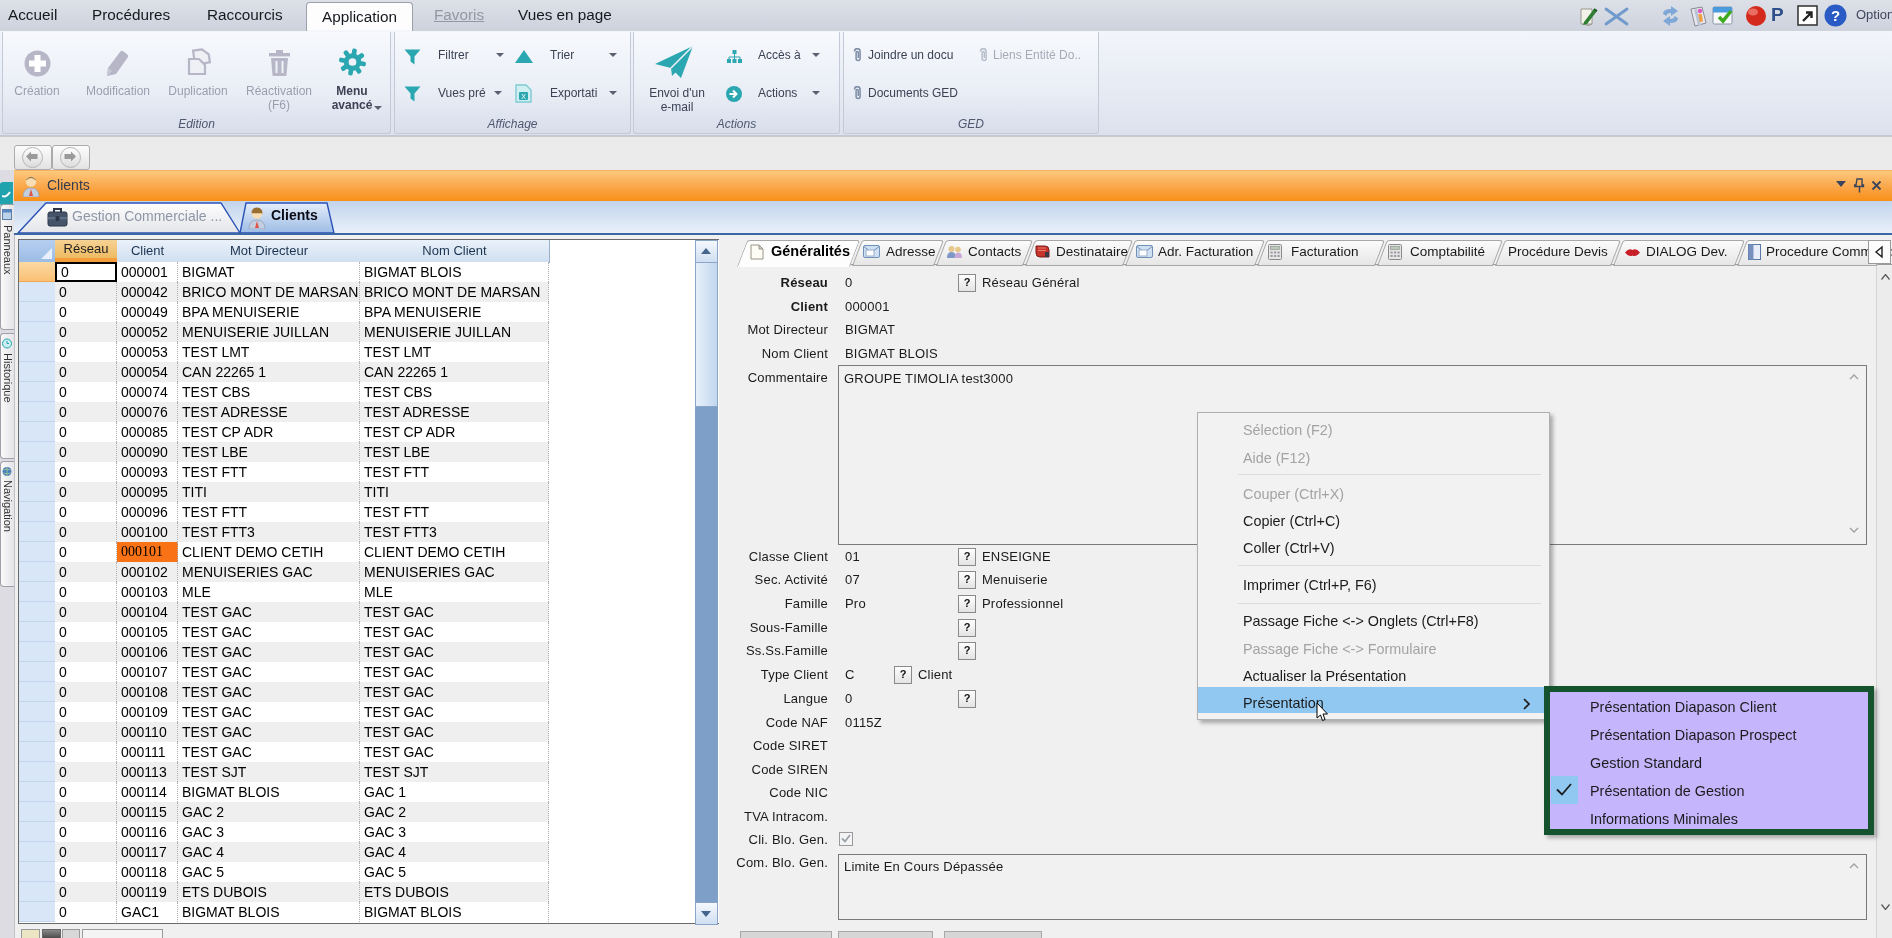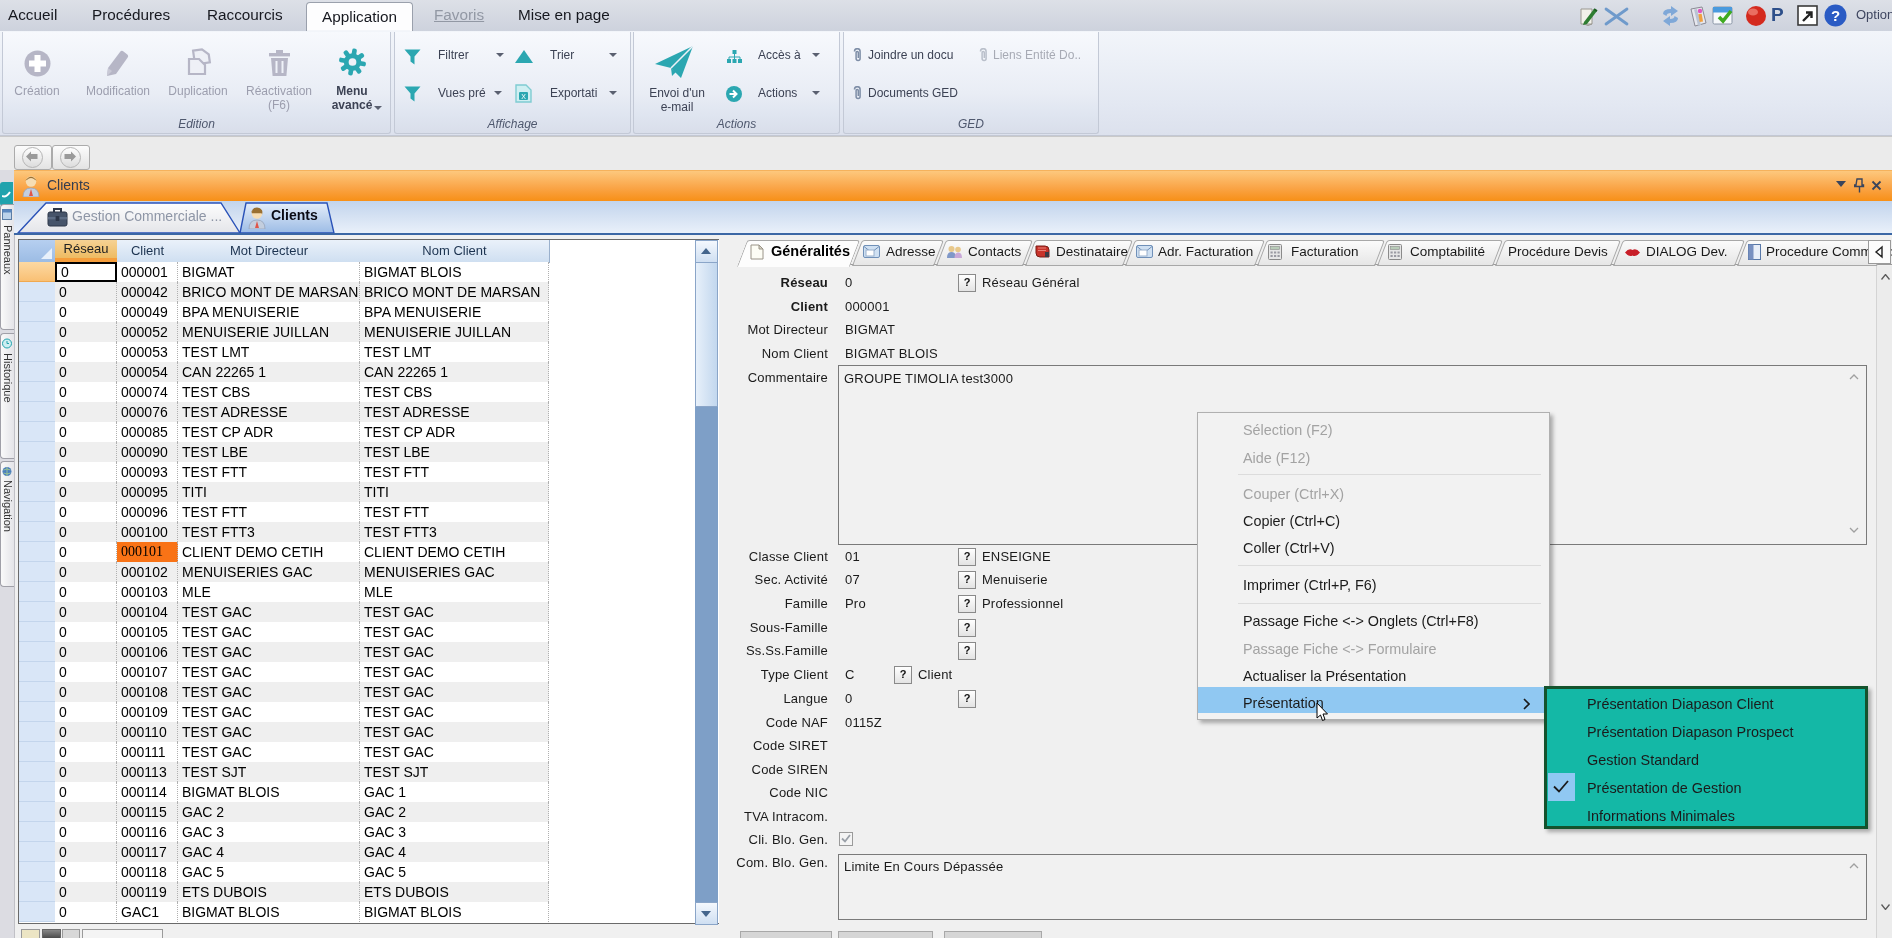--- a/index.html
+++ b/index.html
@@ -60,38 +60,38 @@
     border:1px solid #a8a8a8;transform:skewX(-21deg);border-radius:3px 3px 0 0;}
   .rtabtxt{position:absolute;top:5px;height:24px;line-height:23px;font-size:13.5px;color:#1a1a1a;white-space:nowrap;}
   .flabel{position:absolute;font-size:13px;letter-spacing:0.2px;color:#1a1a1a;text-align:right;width:120px;white-space:nowrap;}
   .fval{position:absolute;font-size:13px;letter-spacing:0.2px;color:#1a1a1a;white-space:nowrap;}
   .qbtn{position:absolute;width:16px;height:16px;background:linear-gradient(#ffffff,#e3e3e3);
     border:1px solid #8a8a8a;font-size:11px;font-weight:bold;text-align:center;line-height:15px;color:#111;}
   .tarea{position:absolute;background:#f1f1f1;border:1px solid #7a7a7a;}
   
   #cmenu{left:1197px;top:412px;width:351px;height:306px;background:#f2f2f2;
     border:1px solid #b0b0b0;box-shadow:3px 3px 4px rgba(0,0,0,0.30);}
-  #csub{left:1544px;top:686px;width:318px;height:137px;background:#14b8a6;
-    border:3px solid #14532d;box-shadow:3px 3px 4px rgba(0,0,0,0.30);}
+  #csub{left:1544px;top:686px;width:318px;height:137px;background:#c4b5fd;
+    border:6px solid #14532d;box-shadow:3px 3px 4px rgba(0,0,0,0.30);}
   .mi{position:absolute;left:45px;font-size:14.4px;color:#1b1b1b;white-space:nowrap;}
   .mi.dis{color:#a3a3a3;}
   .msep{position:absolute;left:40px;width:303px;height:1px;background:#dcdcdc;}
 </style>
 </head>
 <body>
 <div id="app">
 
   <div class="abs" id="menubar"></div>
   <div class="mitem" style="left:8px;">Accueil</div>
   <div class="mitem" style="left:92px;">Procédures</div>
   <div class="mitem" style="left:207px;">Raccourcis</div>
   <div id="apptab">Application</div>
   <div class="abs" style="left:307px;top:30px;width:103px;height:3px;background:#f4f6fa;"></div>
   <div class="mitem" style="left:434px;color:#9298a4;text-decoration:underline;">Favoris</div>
-  <div class="mitem" style="left:518px;">Mise en page</div>
+  <div class="mitem" style="left:518px;">Vues en page</div>
   <div class="mitem" style="left:1856px;color:#3f4660;font-size:13px;">Option...</div>
 
   <svg class="abs" style="left:1578px;top:6px;" width="23" height="21" viewBox="0 0 23 21">
     <path d="M3 3 h11 v15 h-11 z" fill="#f2f1ea" stroke="#9a9890"></path>
     <path d="M6 18 q4 3 8 0" stroke="#9a9890" fill="none"></path>
     <path d="M6 16 L16 3 l3 2 L9 18 l-4 1 z" fill="#2e7d32"></path>
     <path d="M16 3 l3 2" stroke="#1b5e20" stroke-width="2"></path>
   </svg>
   <svg class="abs" style="left:1604px;top:7px;" width="25" height="19" viewBox="0 0 25 19">
     <path d="M2 2 L23 17 M23 2 L2 17" stroke="#6f9acb" stroke-width="2.8" stroke-linecap="round"></path>

